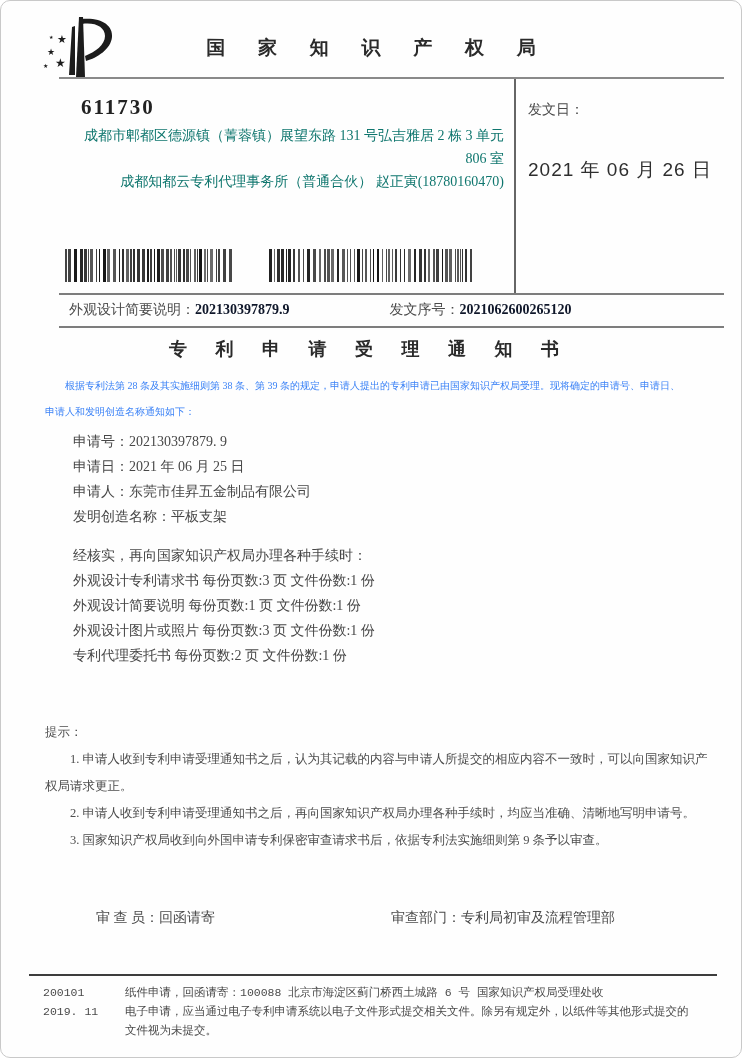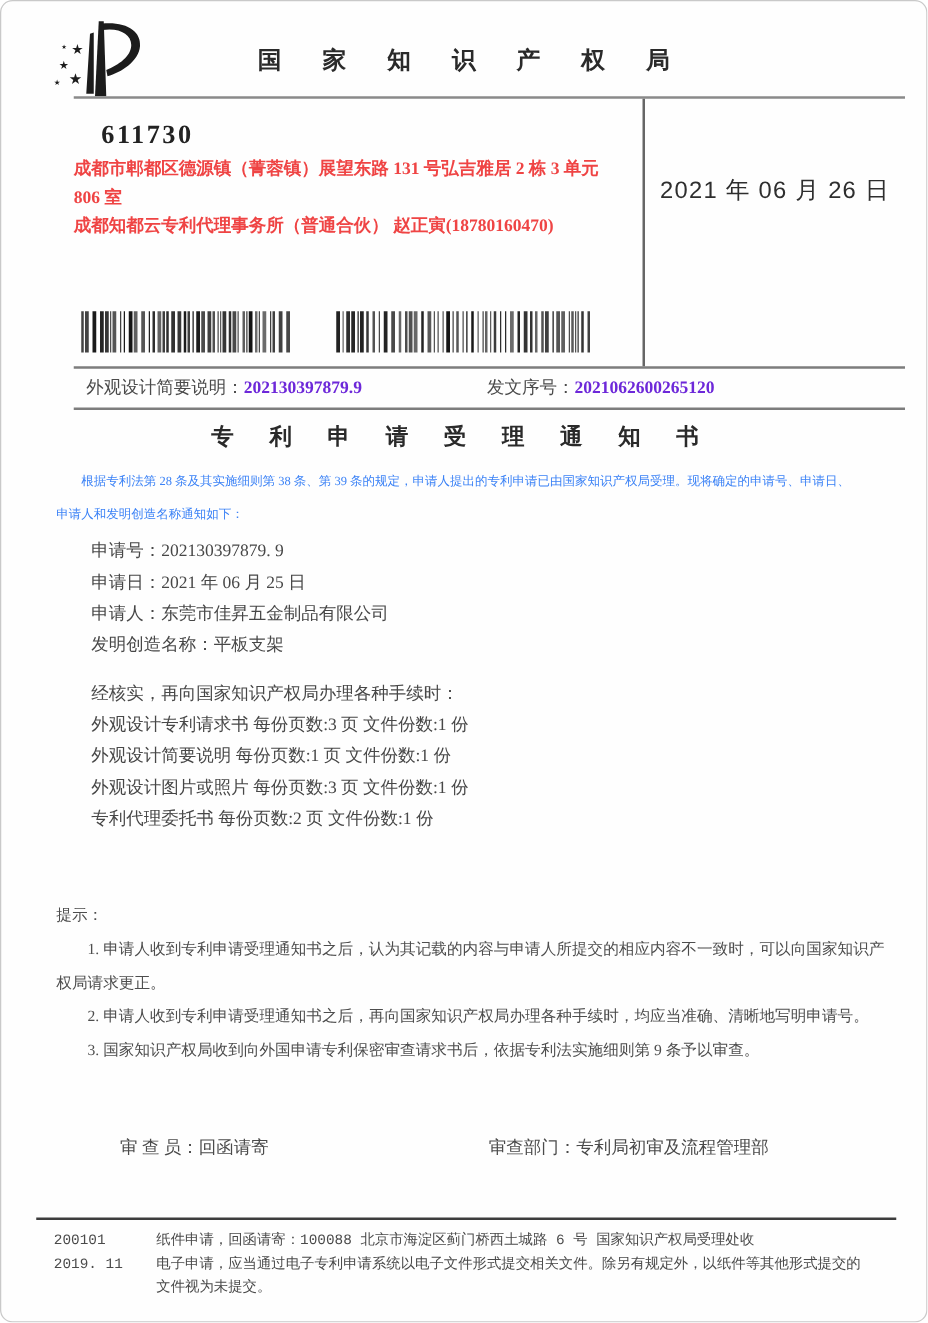--- a/index.html
+++ b/index.html
@@ -21,42 +21,42 @@
     letter-spacing:14px;text-indent:14px;
   }
   
   .head{
     position:absolute;top:76px;left:58px;width:665px;height:214px;
     border-top:2px solid #8a8a8a;border-bottom:2px solid #7d7d7d;
     display:flex;
   }
   .head-left{width:455px;position:relative;}
   .postal{margin:16px 0 0 22px;font-size:21px;font-weight:bold;color:#222;letter-spacing:2px;font-family:"Liberation Serif",serif;}
-  .addr{width:445px;text-align:left;font-size:14px;line-height:23px;color:#ef4444;margin-top:4px;font-weight:bold;}
+  .addr{width:445px;text-align:right;font-size:14px;line-height:23px;color:#0f766e;margin-top:4px;}
   .head-right{
     flex:1;border-left:2px solid #666;
     padding:22px 0 0 12px;box-sizing:border-box;
   }
   .date-label{font-size:14px;color:#4a4a4a;}
   .date-value{margin-top:38px;font-size:19px;color:#2e2e2e;letter-spacing:1px;font-family:"Liberation Sans","DejaVu Sans",sans-serif;}
   
   .barcode-row{position:absolute;left:6px;top:170px;display:flex;}
   .barcode{height:33px;display:flex;align-items:stretch;}
   .barcode .bar{height:100%;}
   .bc1{width:172px;}
   .bc2{width:208px;margin-left:32px;}
   
   .ref-row{
     position:absolute;top:292px;left:58px;width:665px;height:33px;
     border-bottom:2px solid #7d7d7d;
     display:flex;align-items:center;font-size:14px;color:#4a4a4a;
   }
   .ref-left{margin-left:10px;}
   .ref-right{margin-left:100px;}
-  .ref-num{font-weight:bold;color:#6d28d9;font-family:"Liberation Serif",serif;}
+  .ref-num{font-weight:bold;color:#0f172a;font-family:"Liberation Serif",serif;}
   
   .main{position:absolute;top:332px;left:44px;width:638px;}
   .notice-title{
     text-align:center;font-size:18px;font-weight:bold;color:#2a2a2a;
     letter-spacing:12px;text-indent:12px;margin:4px 0 12px 0;
   }
   .intro{font-size:10px;line-height:26px;text-indent:2em;color:#3b82f6;margin:0;}
   .fields{margin:4px 0 0 2em;font-size:14px;line-height:25px;color:#474747;}
   .confirm{margin:14px 0 0 2em;font-size:14px;line-height:25px;color:#474747;}
   
@@ -293,20 +293,21 @@
             <span class="bar" style="width:1px;background:rgb(51,51,51)"></span>
             <span class="bar" style="width:2px;background:transparent"></span>
             <span class="bar" style="width:2px;background:rgb(53,53,53)"></span>
             <span class="bar" style="width:3px;background:transparent"></span>
             <span class="bar" style="width:2px;background:rgb(66,66,66)"></span>
             <span class="bar" style="width:3px;background:transparent"></span>
           </div>
       </div>
     </div>
     <div class="head-right">
+      <div class="date-label">发文日：</div>
       <div class="date-value">2021 年 06 月 26 日</div>
     </div>
   </div>
 
   <div class="ref-row">
     <div class="ref-left">
       <span>外观设计简要说明：</span><span class="ref-num">202130397879.9</span>
     </div>
     <div class="ref-right">
       <span>发文序号：</span><span class="ref-num">2021062600265120</span>

